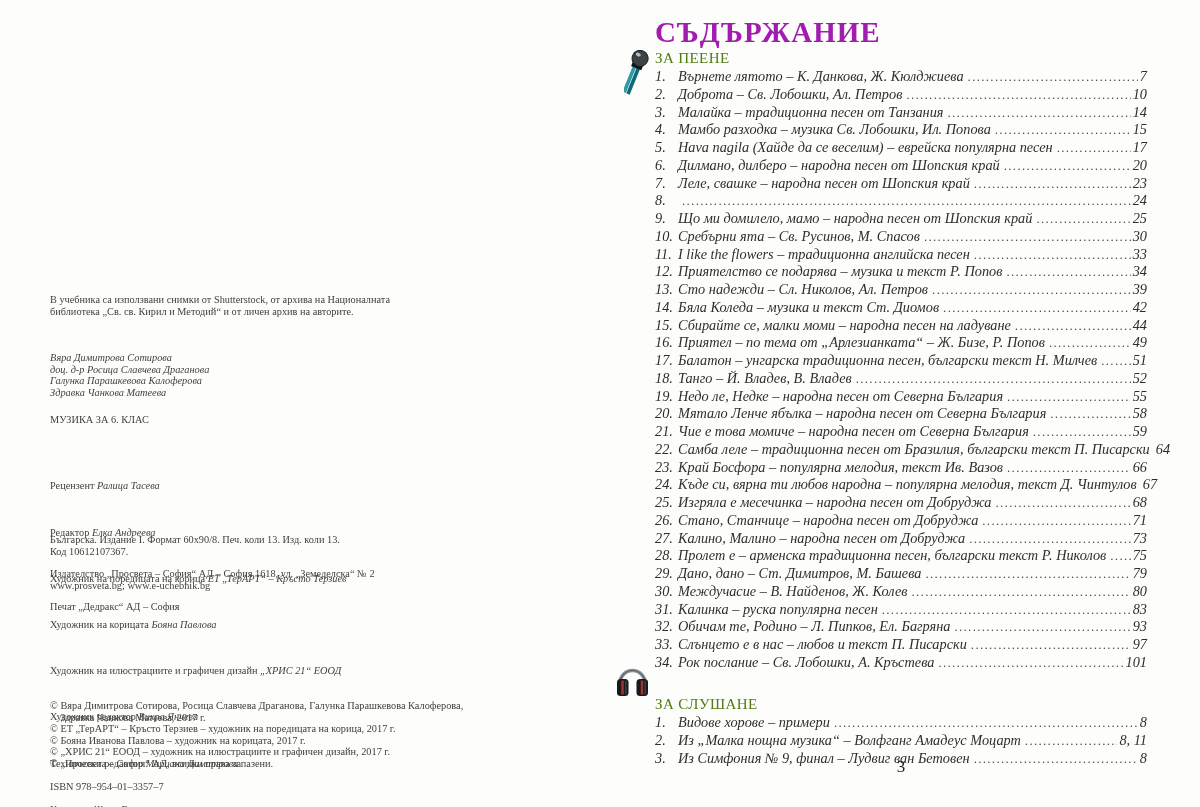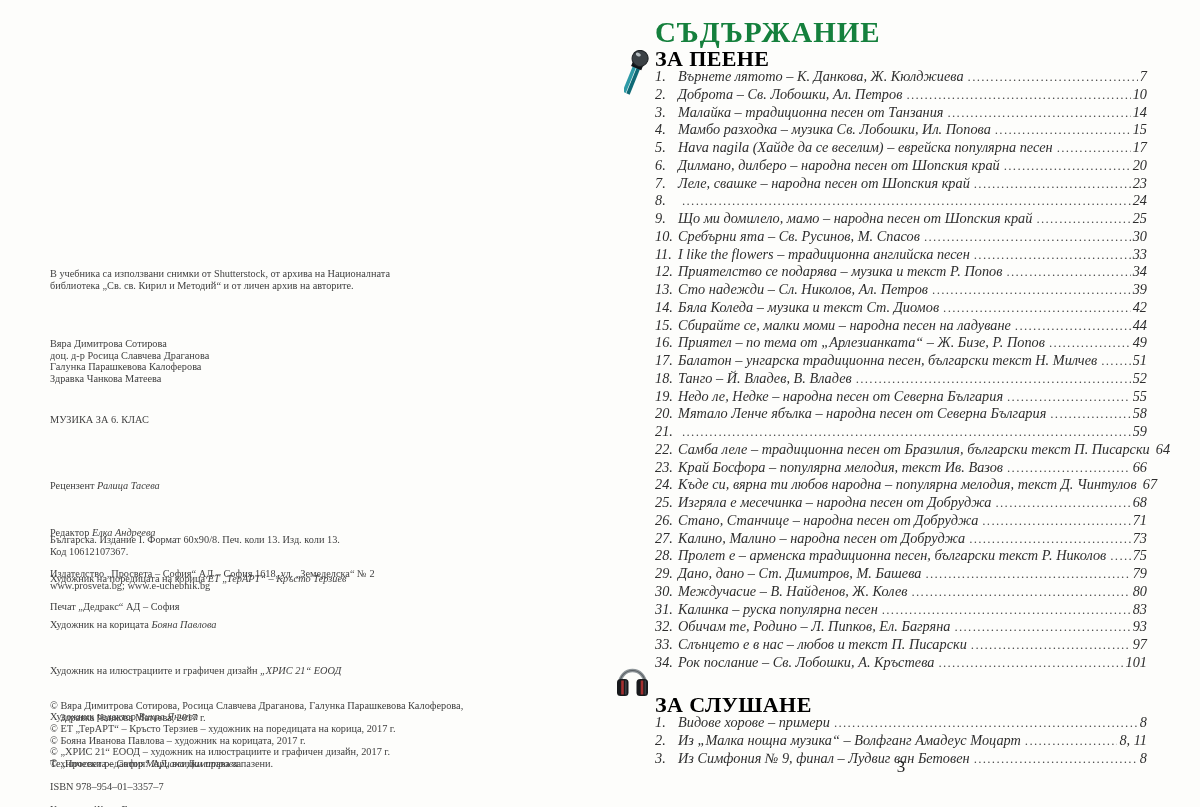--- a/index.html
+++ b/index.html
@@ -6,36 +6,36 @@
   .spread{
     position:relative;width:1200px;height:807px;margin:0 auto;
     background:#fdfdfb;overflow:hidden;
     font-family:"Liberation Serif","DejaVu Serif",serif;
     color:#3d3d3d;
   }
   
   .left-col{position:absolute;left:50px;top:0;width:500px;}
   .imprint{position:absolute;left:0;font-size:10.3px;line-height:11.6px;
     color:#414141;white-space:pre-wrap;width:480px;}
-  .photo-credit{top:268px;}
-  .authors{top:338px;}
+  .photo-credit{top:294px;}
+  .authors{top:352px;font-style:italic;}
   .book-title{top:414px;}
   .staff{top:434px;}
   .staff .staff-line{line-height:11.4px;}
   .staff .staff-name{font-style:italic;margin-top:41px;}
   .edition{top:534px;}
   .publisher{top:568px;}
   .print-line{top:601px;}
   .copyright{top:700px;line-height:11.5px;}
   
   .toc{position:absolute;left:655px;top:15px;width:492px;color:#2d2d2d;}
   .toc-title{font-size:29px;line-height:34px;font-weight:600;letter-spacing:1px;
-    color:#15803d;margin:0;font-variant:normal;}
-  .section-head{font-size:22px;line-height:19px;letter-spacing:0.4px;
-    color:#000000;margin:0;font-weight:700;}
+    color:#a21caf;margin:0;font-variant:normal;}
+  .section-head{font-size:15px;line-height:19px;letter-spacing:0.4px;
+    color:#4d7c0f;margin:0;font-weight:400;}
   .section-head.second{margin-top:23px;}
   .toc-list{margin:0;padding:0;}
   .toc-row{display:flex;align-items:baseline;height:17.75px;
     font-style:italic;font-size:14.3px;color:#2e2e2e;}
   .second-list .toc-row{height:18.1px;}
   .toc-row .num{flex:0 0 23px;}
   .toc-row .ttl{flex:0 1 auto;white-space:nowrap;}
   .toc-row .leader{flex:1 1 auto;overflow:hidden;white-space:nowrap;
     margin:0 2px 0 4px;align-self:baseline;}
   .toc-row .leader::after{
@@ -256,20 +256,21 @@
 
         <div class="toc-row">
           <span class="num">20.</span>
           <span class="ttl">Мятало Ленче ябълка – народна песен от Северна България</span>
           <span class="leader"></span>
           <span class="pg">58</span>
         </div>
 
         <div class="toc-row">
           <span class="num">21.</span>
+          <span class="ttl">Чие е това момиче – народна песен от Северна България</span>
           <span class="leader"></span>
           <span class="pg">59</span>
         </div>
 
         <div class="toc-row">
           <span class="num">22.</span>
           <span class="ttl">Самба леле – традиционна песен от Бразилия, български текст П. Писарски</span>
           <span class="leader"></span>
           <span class="pg">64</span>
         </div>

